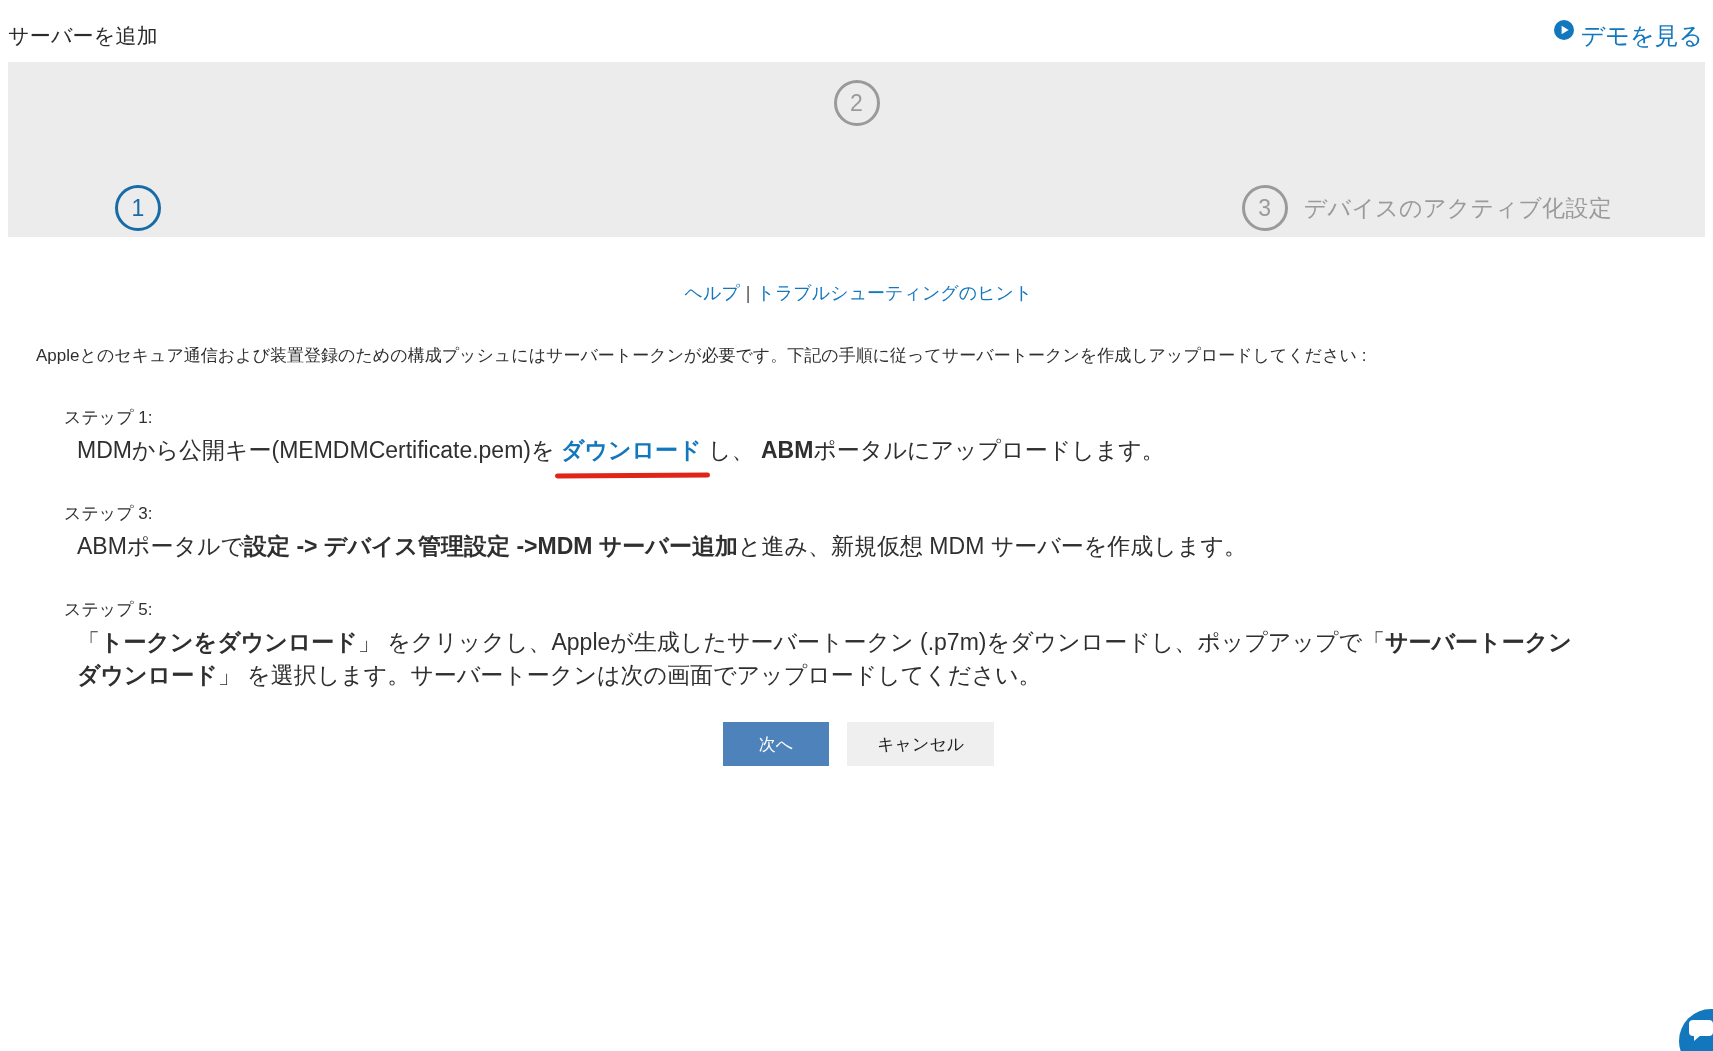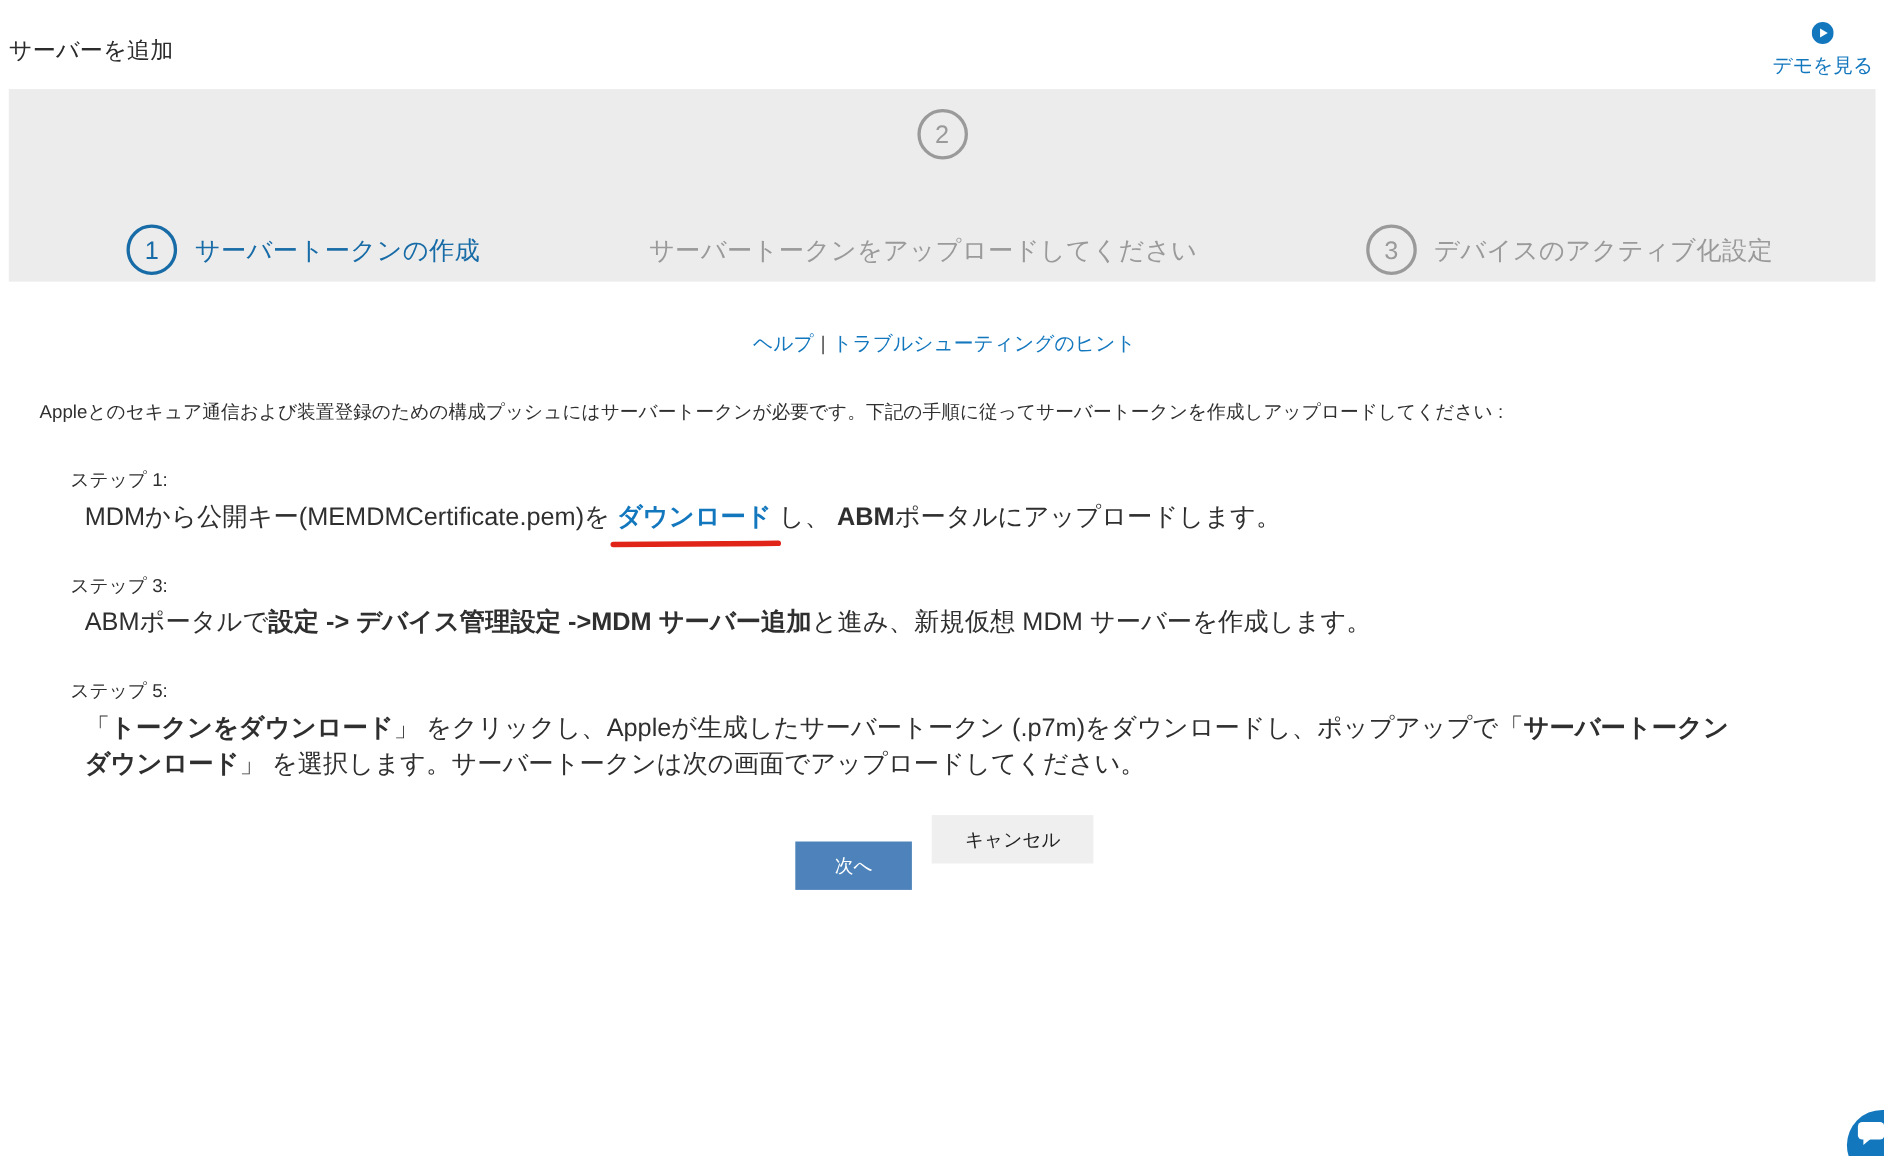--- a/index.html
+++ b/index.html
@@ -18,21 +18,21 @@
     position:relative;
     overflow:hidden;
     background:#ffffff;
     color:var(--text);
     font-family:"Liberation Sans","DejaVu Sans",sans-serif;
   }
 
   
   .header{display:flex;justify-content:space-between;align-items:center;padding:20px 10px 10px 8px;border-radius:31px;}
   .page-title{font-size:21px;font-weight:400;color:#2b2b2b;letter-spacing:.2px;}
-  .demo-link{display:flex;align-items:center;gap:7px;color:var(--link-blue);font-size:18px;cursor:pointer;text-decoration:none;flex-direction:column;}
+  .demo-link{display:flex;align-items:flex-start;gap:7px;color:var(--link-blue);font-size:24px;cursor:pointer;text-decoration:none;}
   .demo-link svg{display:block;}
 
   
   .band{position:relative;margin:0 8px;height:175px;background:var(--band-bg);}
   .circle{
     width:46px;height:46px;border-radius:50%;
     border:3px solid var(--inactive-gray);
     color:var(--inactive-gray);
     font-size:23px;display:flex;align-items:center;justify-content:center;
     flex:0 0 auto;background:transparent;
@@ -64,21 +64,21 @@
   .seg-link{color:var(--link-blue);cursor:pointer;}
   .seg-marked{position:relative;display:inline-block;}
   .seg-marked::after{
     content:"";position:absolute;left:-6px;right:-8px;bottom:-11px;height:5px;
     background:var(--marker-red);border-radius:3px;transform:rotate(-.4deg);
   }
 
   
   .actions{display:flex;justify-content:center;gap:18px;margin-top:26px;}
   .btn{border:none;font-family:inherit;font-size:17px;height:44px;cursor:pointer;}
-  .btn-next{background:var(--next-bg);color:#fff;padding:0 36px;margin-top:24px;}
+  .btn-next{background:var(--next-bg);color:#fff;padding:0 36px;}
   .btn-cancel{background:var(--cancel-bg);color:#222;padding:0 30px;}
 
   
   .chat-bubble{
     position:absolute;right:-30px;bottom:-22px;width:64px;height:64px;border-radius:50%;
     background:var(--link-blue);cursor:pointer;
   }
   .chat-bubble svg{position:absolute;left:9px;top:10px;}
 </style>
 </head>
@@ -95,24 +95,20 @@
     </span>
     <span>デモを見る</span>
   </a>
 </div>
 
 <div class="band">
   <div class="circle step2-circle">2</div>
   <div class="steps-row">
     <div class="step active">
       <div class="circle">1</div>
-      <div class="step-label">サーバートークンの作成</div>
-    </div>
-    <div class="step">
-      <div class="step-label">サーバートークンをアップロードしてください</div>
     </div>
     <div class="step">
       <div class="circle">3</div>
       <div class="step-label">デバイスのアクティブ化設定</div>
     </div>
   </div>
 </div>
 
 <div class="content">
   <div class="help-row">

